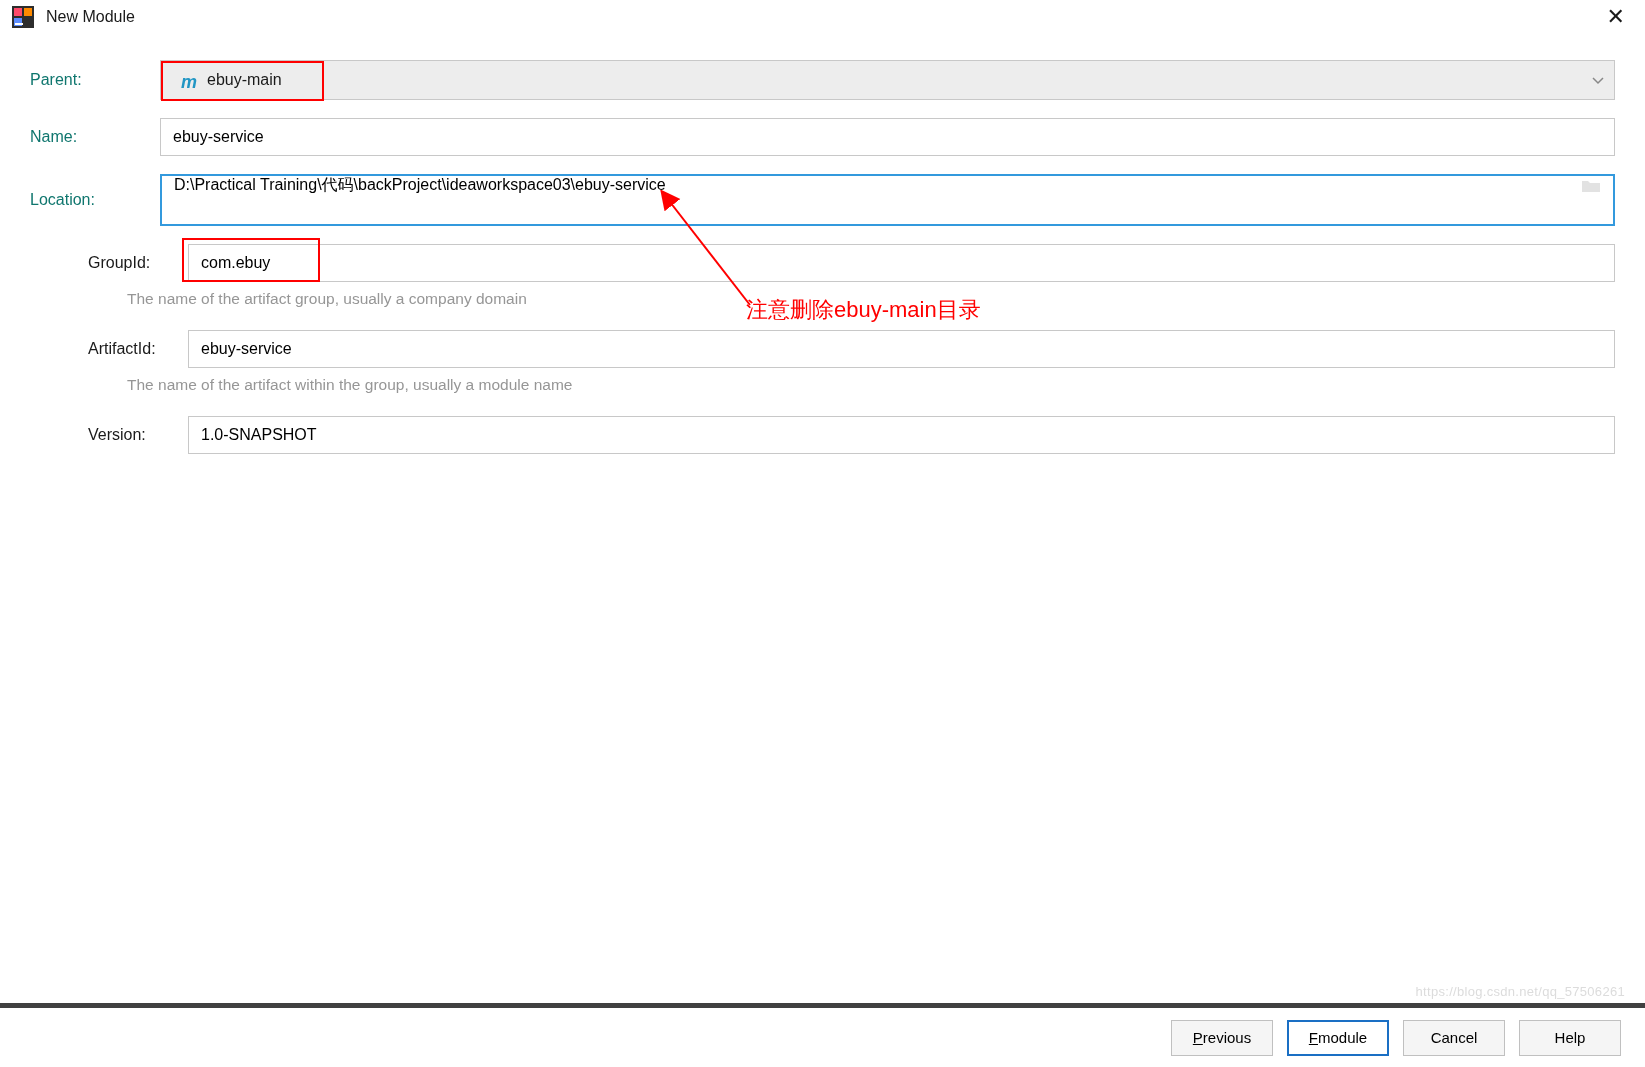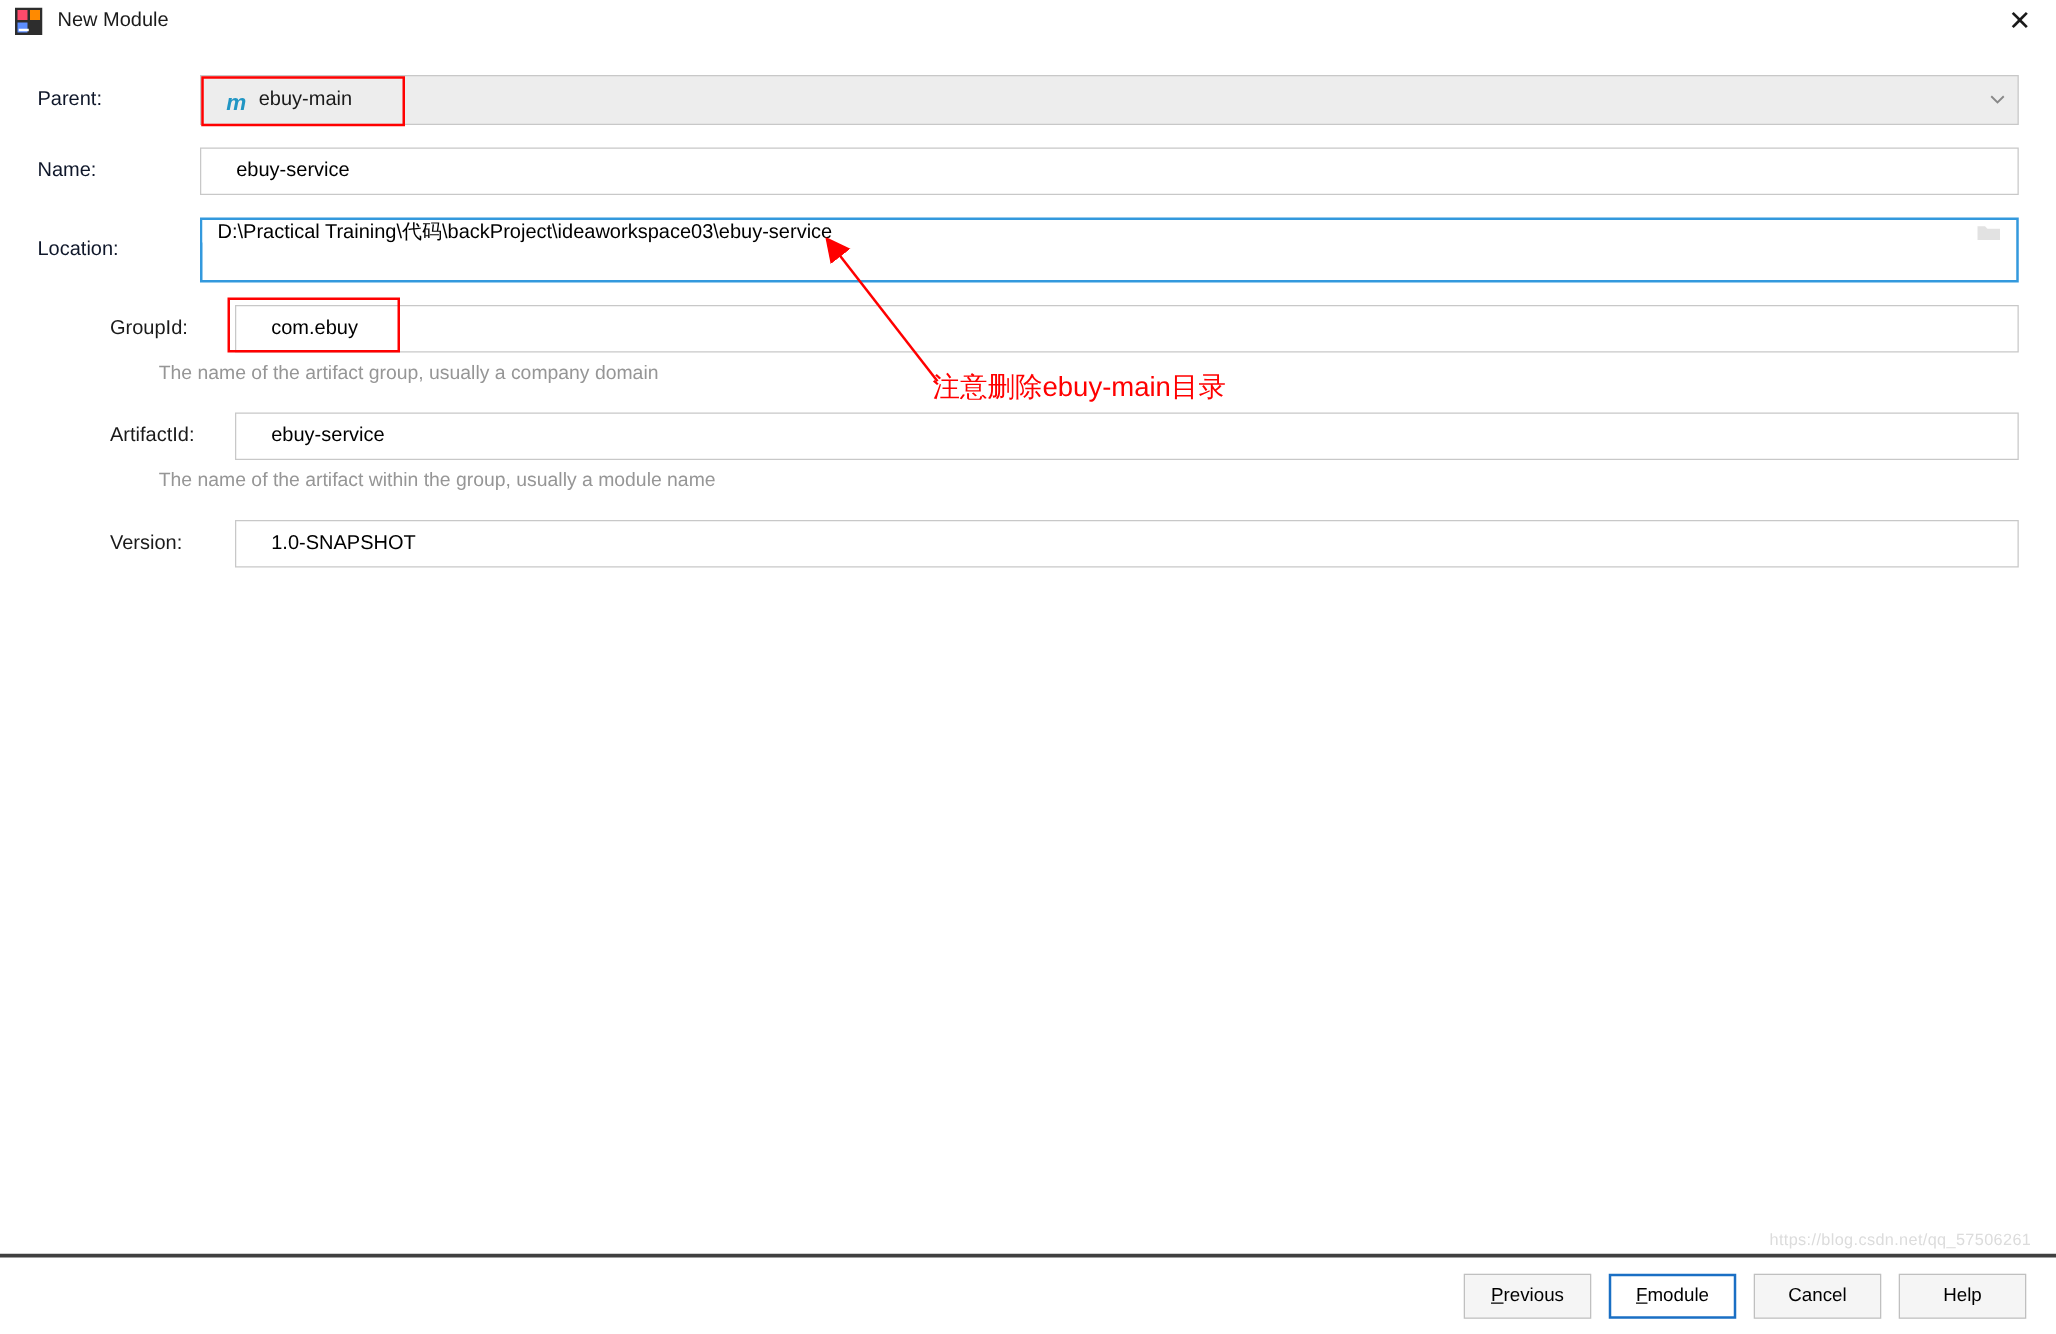--- a/index.html
+++ b/index.html
@@ -36,21 +36,21 @@
       padding: 20px 30px 0 30px;
     }
     .form-row {
       display: flex;
       align-items: center;
       margin-bottom: 18px;
     }
     .form-label {
       width: 130px;
       font-size: 16px;
-      color: #0f172a;
+      color: #0f766e;
     }
     .parent-select {
       flex: 1;
       height: 40px;
       background: #ededed;
       border: 1px solid #c8c8c8;
       display: flex;
       align-items: center;
       padding: 0 10px;
       position: relative;
@@ -73,21 +73,21 @@
     }
     .parent-text { font-size: 16px; text-align: center; }
     .parent-chevron {
       margin-left: auto;
       color: #888;
     }
     .text-input {
       flex: 1;
       height: 38px;
       border: 1px solid #c8c8c8;
-      padding: 0 28px;
+      padding: 0 12px;
       font-size: 16px;
       font-family: inherit;
       background: #fff;
     }
     .location-wrap {
       flex: 1;
       display: flex;
       border: 2px solid #3399dd;
       height: 52px;
       align-items: flex-start;
@@ -148,21 +148,21 @@
     }
     .arrow-svg {
       position: absolute;
       left: 600px; top: 190px;
       pointer-events: none;
     }
     .button-bar {
       position: absolute;
       left: 0; right: 0; bottom: 0;
       height: 64px;
-      border-top: 3px solid #404040;
+      border-top: 5px solid #404040;
       display: flex;
       align-items: center;
       justify-content: flex-end;
       padding: 0 24px;
       gap: 14px;
       background: #fff;
     }
     .btn {
       min-width: 102px;
       height: 36px;

